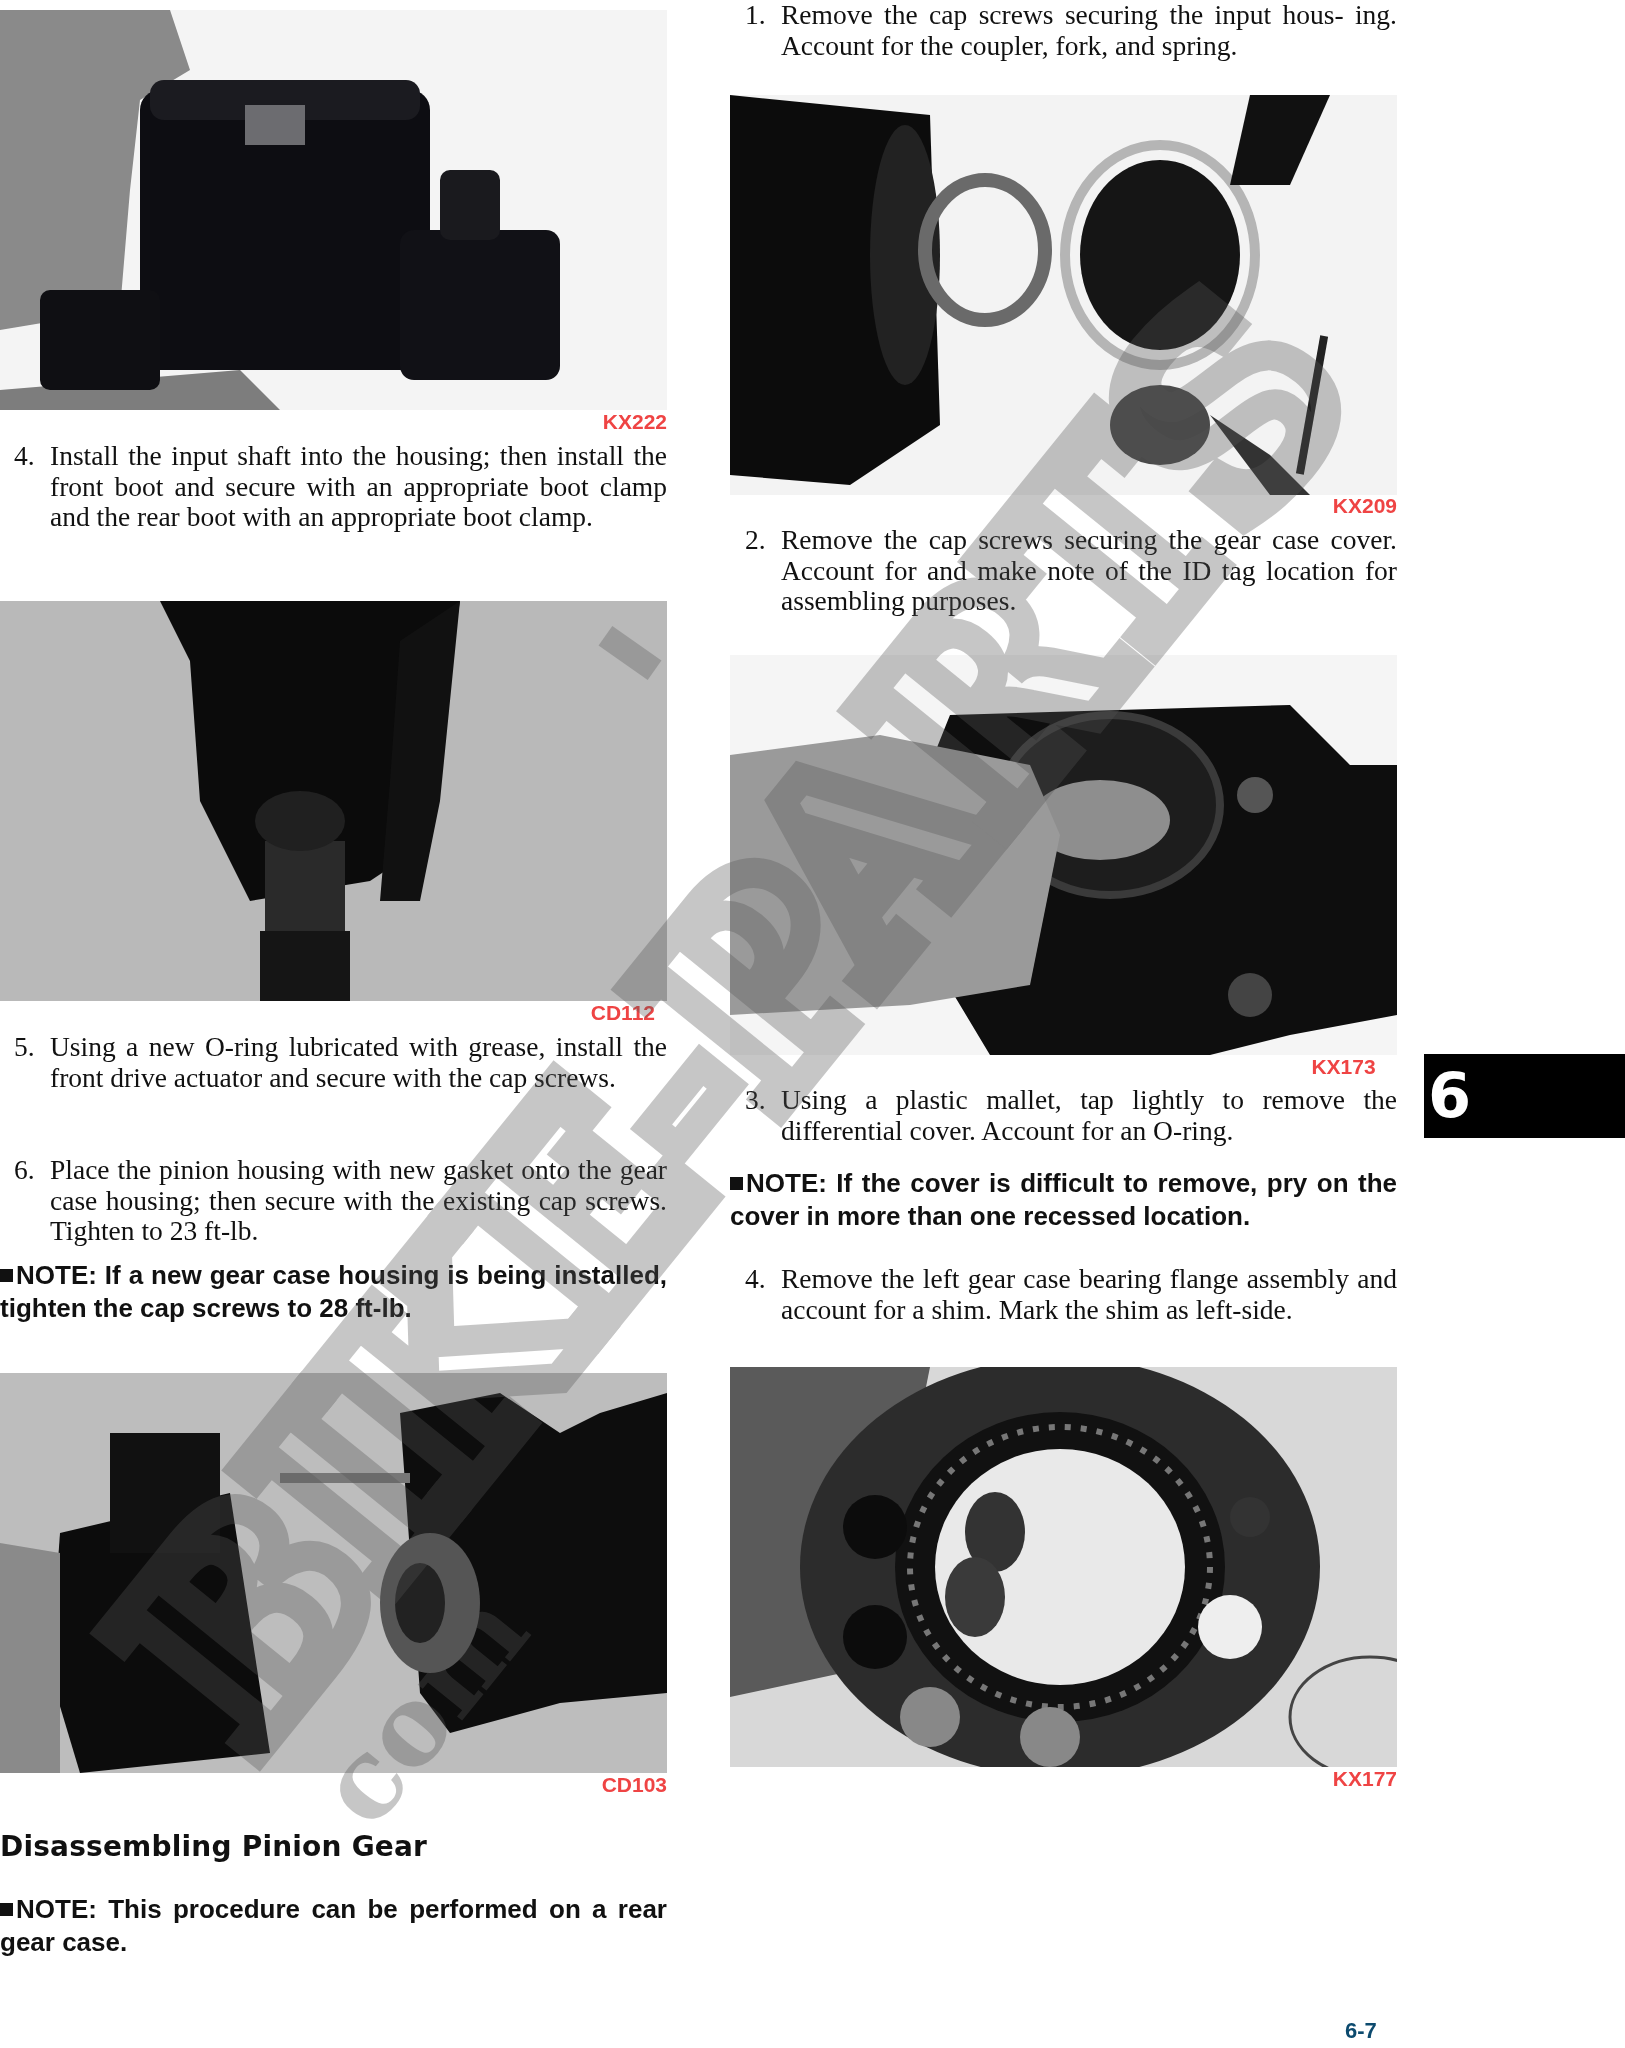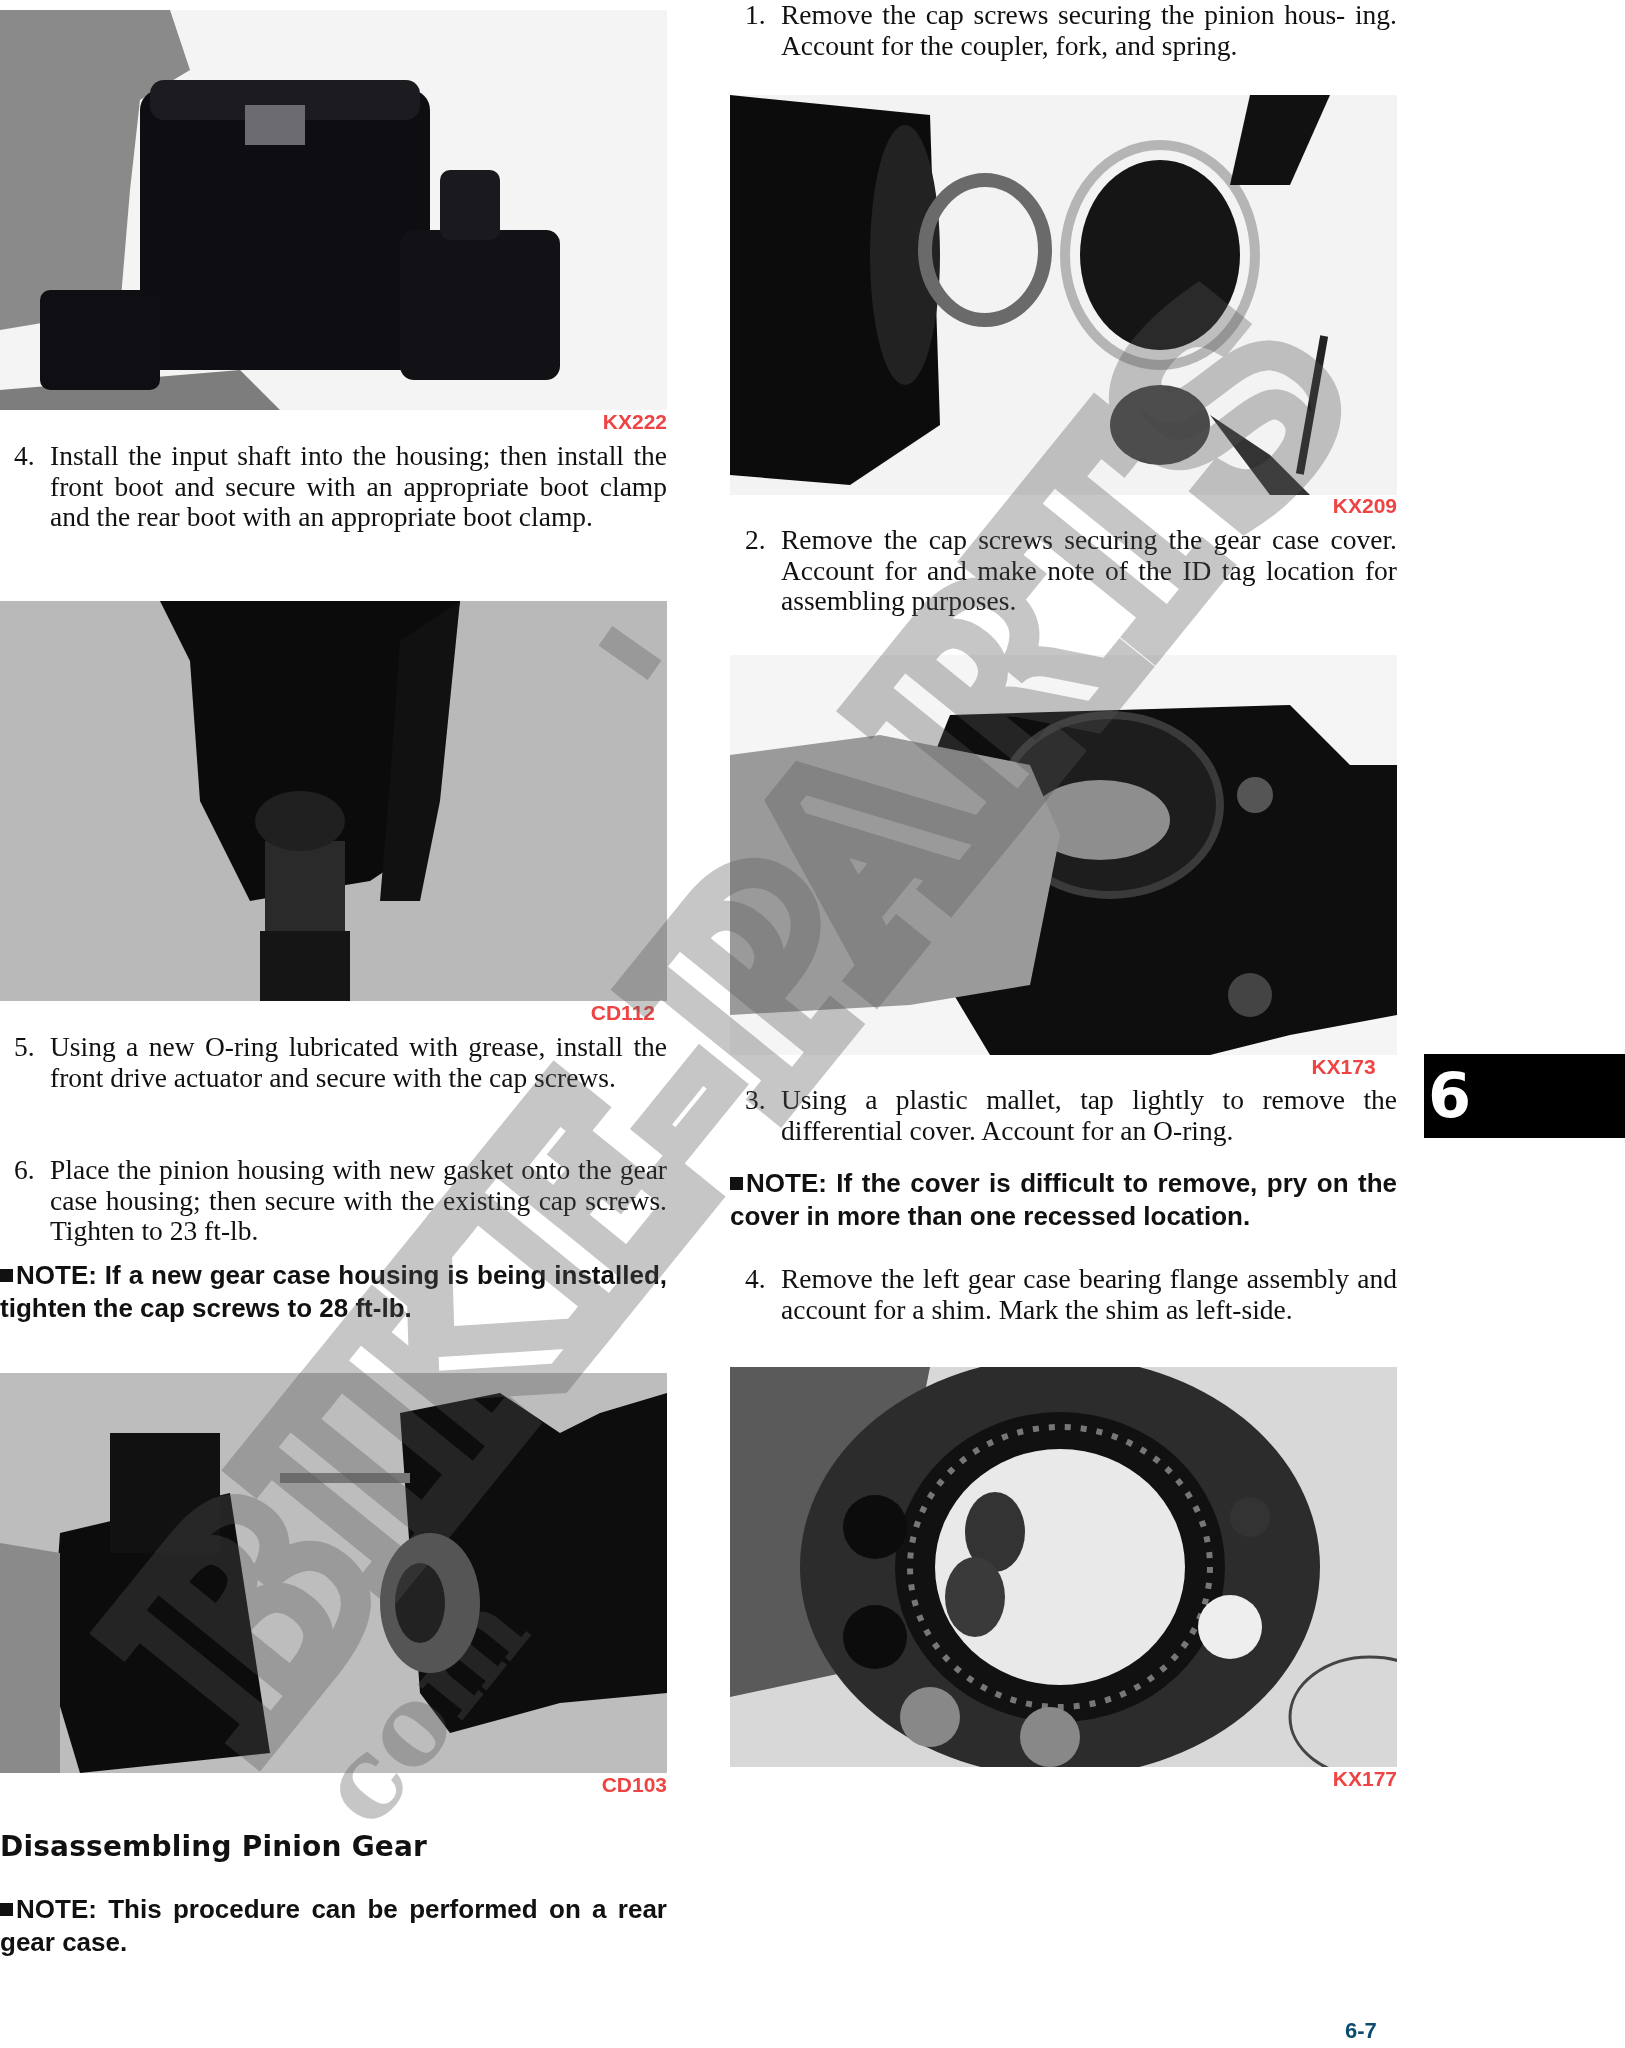--- a/index.html
+++ b/index.html
@@ -83,21 +83,21 @@
 <div class="caption" style="left:560px;top:1773px;width:107px;">CD103</div>
 
 <div class="heading" style="left:0;top:1830px;">Disassembling Pinion Gear</div>
 
 <div class="note" style="left:0;top:1893px;width:667px;">
   <span class="sq"></span><span>NOTE: This procedure can be performed on a rear gear case.</span>
 </div>
 
 <div class="step" style="left:745px;top:0px;width:652px;">
   <span class="num">1.</span>
-  <span class="body">Remove the cap screws securing the pinion hous- ing. Account for the coupler, fork, and spring.</span>
+  <span class="body">Remove the cap screws securing the input hous- ing. Account for the coupler, fork, and spring.</span>
 </div>
 
 <div class="photo" style="left:730px;top:95px;width:667px;height:400px;">
   <svg viewBox="0 0 667 400" preserveAspectRatio="none">
     <rect width="667" height="400" fill="#f3f3f3"></rect>
     <path d="M0 0 L200 20 L210 330 L120 390 L0 380 Z" fill="#0c0c0c"></path>
     <ellipse cx="175" cy="160" rx="35" ry="130" fill="#222"></ellipse>
     <ellipse cx="255" cy="155" rx="60" ry="70" fill="none" stroke="#6a6a6a" stroke-width="14"></ellipse>
     <ellipse cx="430" cy="160" rx="80" ry="95" fill="#151515"></ellipse>
     <ellipse cx="430" cy="160" rx="95" ry="110" fill="none" stroke="#b5b5b5" stroke-width="10"></ellipse>

